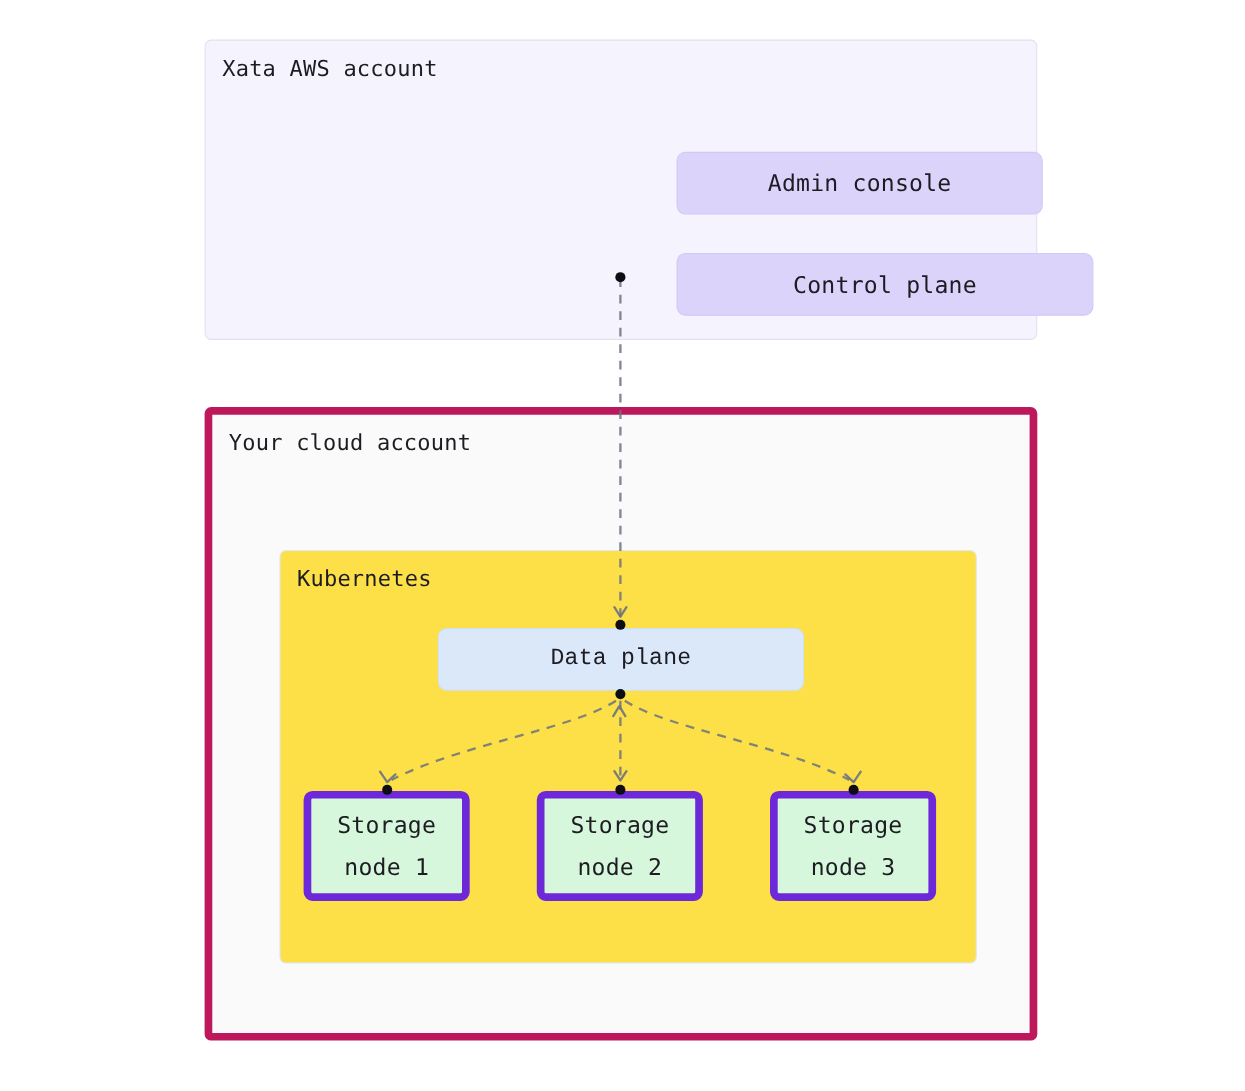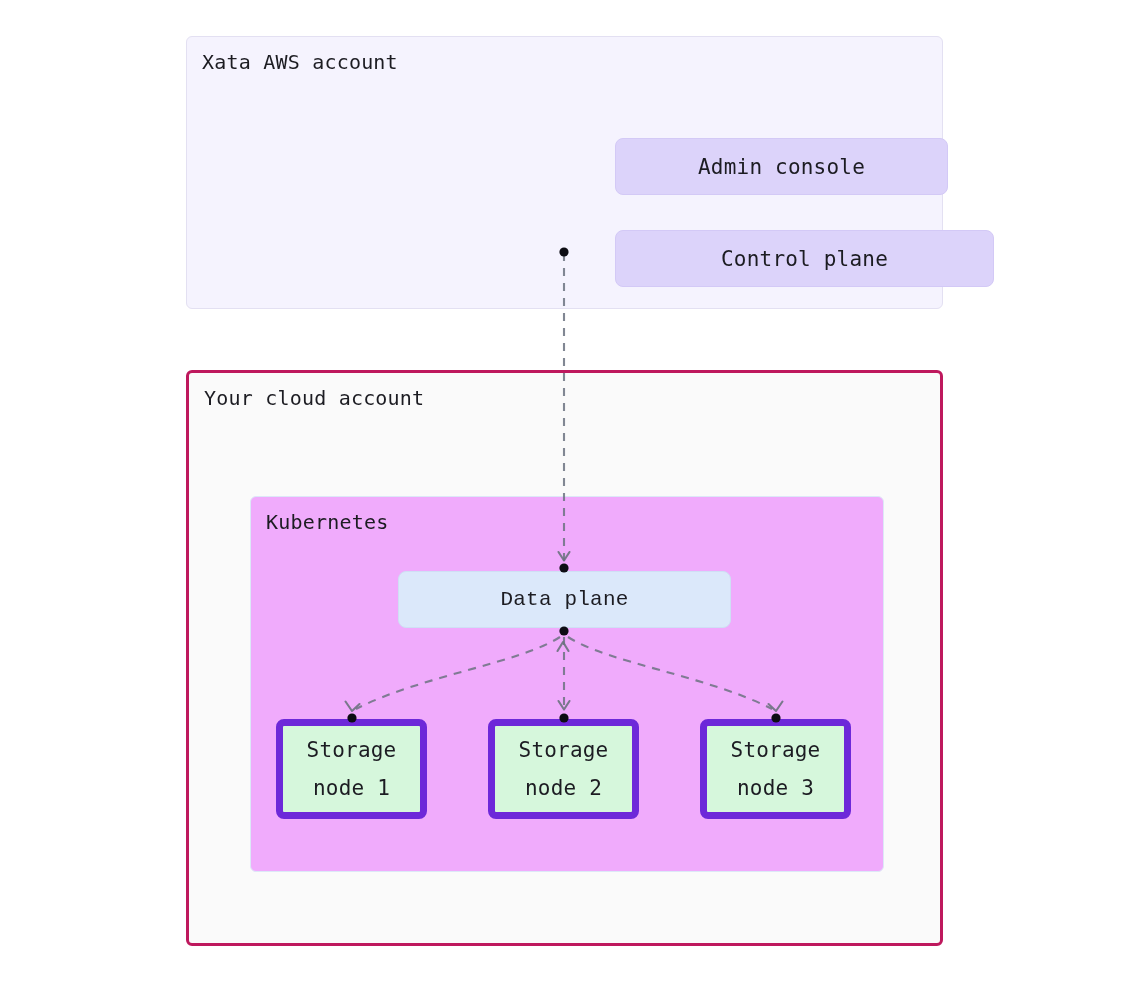--- a/index.html
+++ b/index.html
@@ -50,30 +50,30 @@
     background: #f5f3fe;
     border: 1px solid #e3e0f2;
   }
 
   #cloud-account {
     left: 186px;
     top: 370px;
     width: 757px;
     height: 576px;
     background: #fafafa;
-    border: 3px solid #be185d;
+    border: 7px solid #be185d;
     text-decoration: underline;
   }
 
   #kubernetes {
     left: 61px;
     top: 123px;
     width: 634px;
     height: 376px;
-    background: #f0abfc;
+    background: #fde047;
     border: 1px solid #dde8f7;
     padding-left: 47px;
   }
 
   
   .node {
     position: absolute;
     box-sizing: border-box;
     border-radius: 8px;
     display: flex;

